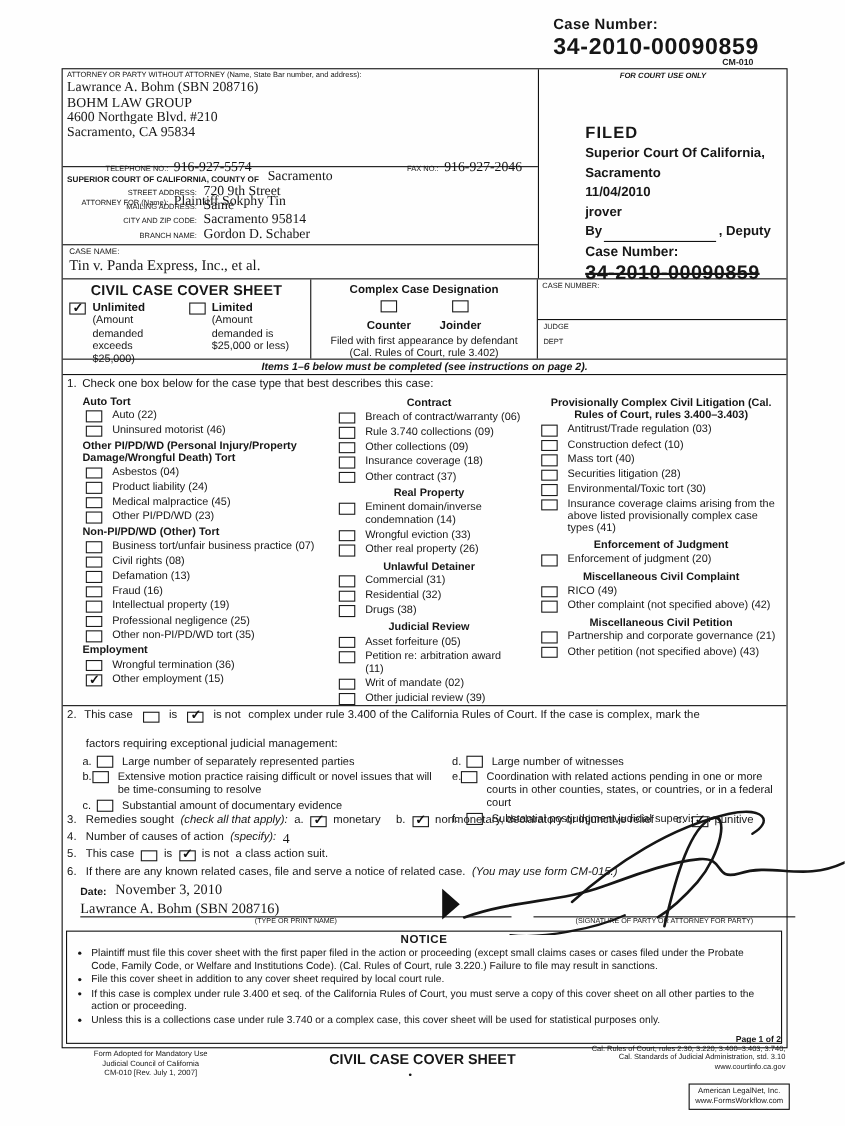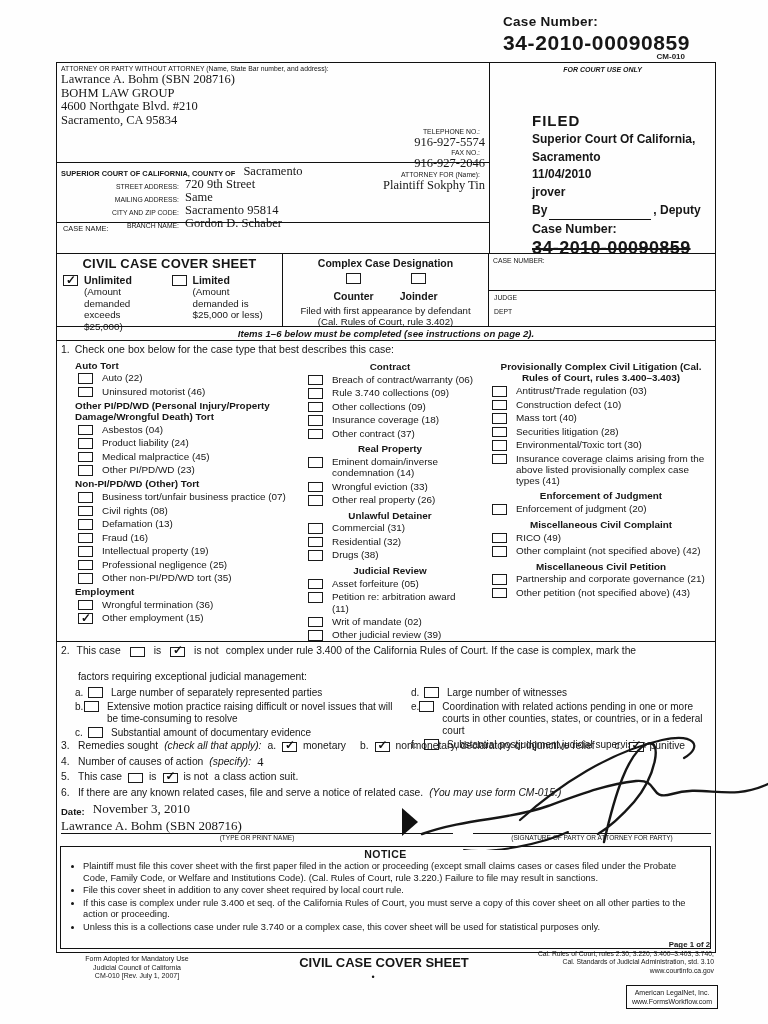--- a/index.html
+++ b/index.html
@@ -10,24 +10,24 @@
   .top-stamp{position:absolute;left:503px;top:14px;width:260px;}
   .cn-label{font-weight:bold;font-size:13.5px;letter-spacing:.3px;}
   .cn-value{font-weight:bold;font-size:21px;letter-spacing:.6px;margin-top:2px;}
   .form-code{position:absolute;right:78px;top:38px;font-size:8px;font-weight:bold;color:#222;}
   
   .form{position:absolute;left:56px;top:62px;width:660px;height:891px;border:1.6px solid #111;box-sizing:border-box;}
   .sec{position:absolute;box-sizing:border-box;}
   .lbl{font-size:6.8px;line-height:8px;}
   .sec-attorney{left:0;top:0;width:432px;height:88px;padding:2px 4px;}
   .att-line{font-size:12.5px;line-height:13.5px;}
-  .inline-row{display:flex;align-items:flex-end;margin-top:1px;flex-direction:column;}
+  .inline-row{display:flex;align-items:flex-end;margin-top:18px;}
   .inline-row .lbl{margin-right:5px;}
   .r-lbl{text-align:right;}
-  .sec-court{left:0;top:99px;width:432px;height:71px;border-top:1.4px solid #111;padding:2px 4px;}
+  .sec-court{left:0;top:88px;width:432px;height:71px;border-top:1.4px solid #111;padding:2px 4px;}
   .court-title{display:flex;align-items:flex-end;}
   .court-title .lbl{font-weight:bold;font-size:7.4px;}
   .court-row{display:flex;align-items:flex-end;line-height:13px;}
   .court-row .lbl{width:118px;text-align:right;margin-right:6px;}
   .val{font-size:12.5px;line-height:13px;}
   .sec-casename{left:0;top:159px;width:432px;height:31px;border-top:1.4px solid #111;padding:2px 6px;}
   
   .sec-courtuse{left:432px;top:0;width:226.4px;height:190px;border-left:1.4px solid #111;overflow:visible;z-index:4;}
   .fcuo{font-size:7px;font-style:italic;font-weight:bold;text-align:center;margin-top:3px;}
   .filed{position:absolute;left:42px;top:48px;width:188px;font-weight:bold;}
@@ -87,21 +87,21 @@
   .factor .cb{margin:0 8px 0 0;}
   .flabel{font-size:10px;line-height:11.8px;}
   
   .sec-items36{left:0;top:675px;width:658px;height:62px;padding:2px 4px 0;}
   .irow{display:flex;align-items:flex-end;gap:6px;font-size:10.3px;line-height:12px;margin-bottom:3.5px;}
   .inum{width:11px;}
   .it{white-space:nowrap;}
   .ital{font-style:italic;}
   .big-serif{font-size:12.5px;line-height:12px;}
   
-  .sec-datesig{left:0;top:737px;width:658px;height:45px;padding:1px 4px 0;}
+  .sec-datesig{left:12px;top:737px;width:658px;height:45px;padding:1px 4px 0;}
   .date-row{display:flex;align-items:flex-end;gap:8px;}
   .date-lbl{font-size:9.5px;font-weight:bold;}
   .date-val{font-size:13px;}
   .sig-cols{display:flex;margin-top:1px;}
   .sig-left{width:392px;border-bottom:1.6px solid #111;font-size:13px;line-height:15px;}
   .sig-gap{width:20px;}
   .sig-right{flex:1;border-bottom:1.6px solid #111;}
   .sig-caps{display:flex;}
   .cap{font-size:6.5px;text-align:center;}
   .cap-l{width:392px;}
@@ -170,20 +170,21 @@
           <span class="serif val">Sacramento 95814</span>
         </div>
       <div class="court-row">
           <span class="lbl">BRANCH NAME:</span>
           <span class="serif val">Gordon D. Schaber</span>
         </div>
     </div>
 
     <div class="sec sec-casename">
       <div class="lbl" style="font-size:7.4px">CASE NAME:</div>
+      <div class="serif" style="font-size:13.5px">Tin v. Panda Express, Inc., et al.</div>
     </div>
 
     <div class="sec sec-courtuse">
       <div class="fcuo">FOR COURT USE ONLY</div>
       <div class="filed">
         <div class="filed-title">FILED</div>
         <div class="filed-line">Superior Court Of California,</div>
         <div class="filed-line">Sacramento</div>
         <div class="filed-line">11/04/2010</div>
         <div class="filed-line">jrover</div>

